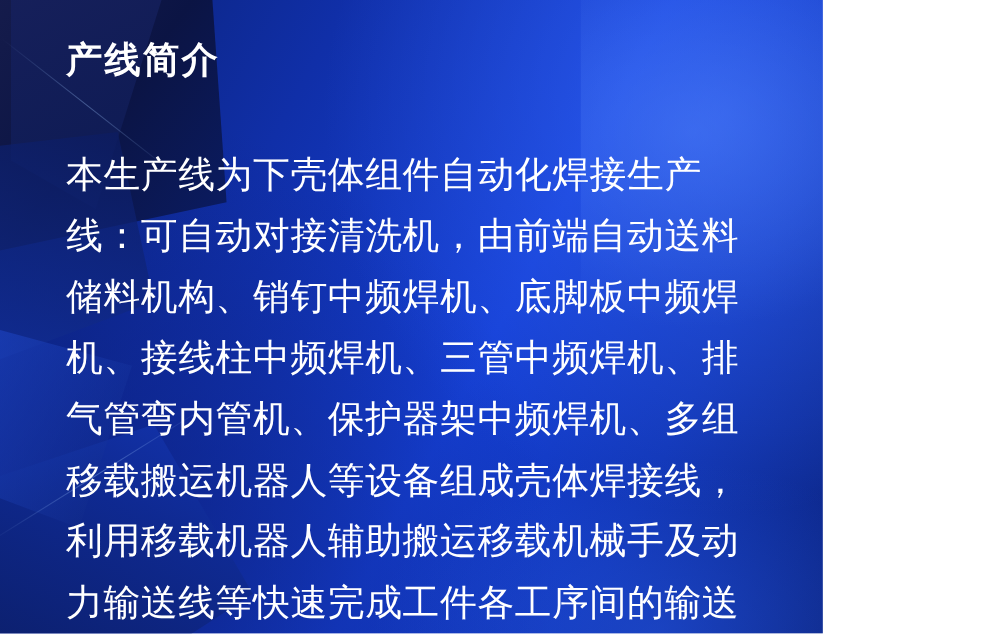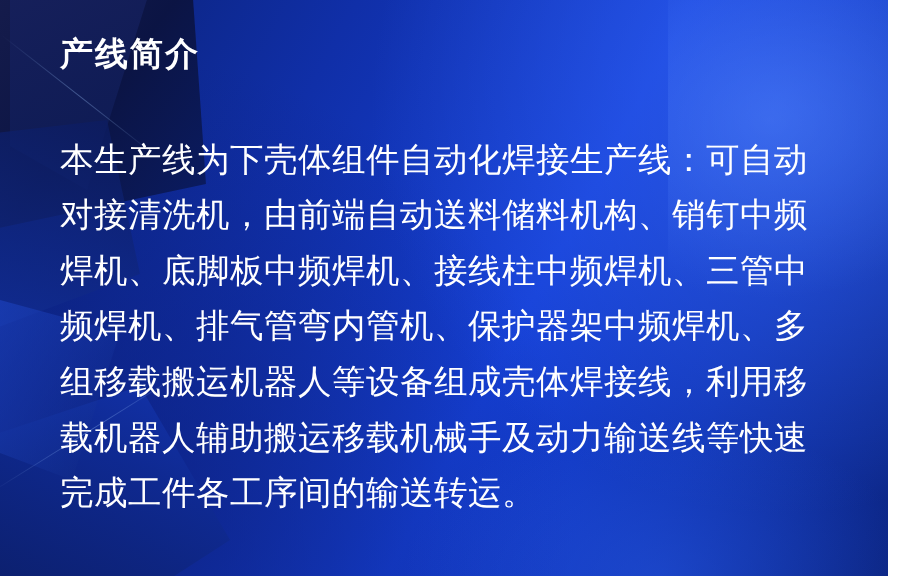--- a/index.html
+++ b/index.html
@@ -7,21 +7,21 @@
     padding: 0;
   }
   body {
     width: 900px;
     height: 576px;
     overflow: hidden;
     font-family: "Liberation Sans", sans-serif;
   }
   .slide {
     position: relative;
-    width: 888px;
+    width: 748px;
     height: 576px;
     background: #0f3bc4;
     background:
       radial-gradient(circle at 88% 18%, rgba(60,110,255,0.55) 0%, rgba(60,110,255,0) 45%),
       radial-gradient(circle at 12% 90%, rgba(12,30,120,0.75) 0%, rgba(12,30,120,0) 50%),
       linear-gradient(118deg, #0a1f6e 0%, #102fa8 30%, #1540d6 58%, #1136b6 78%, #0c2582 100%);
     overflow: hidden;
   }
   
   .facet {

